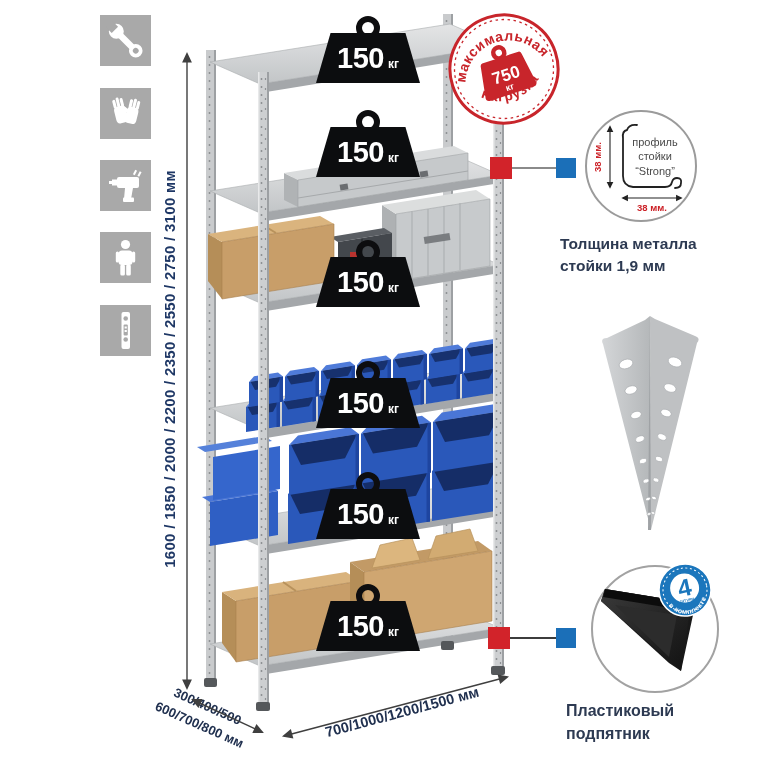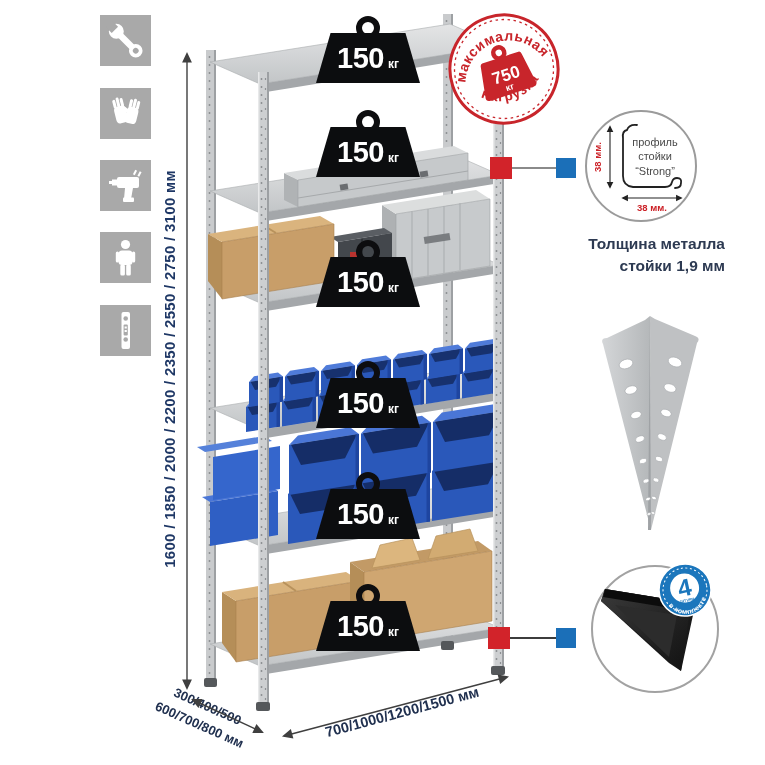--- a/index.html
+++ b/index.html
@@ -29,21 +29,21 @@
   .w-val{font-size:29px;font-weight:800;color:#fff;letter-spacing:-.5px;}
   .w-unit{font-size:12px;font-weight:700;color:#fff;margin:12px 0 0 4px;}
   
   .stamp{position:absolute;left:447px;top:12px;width:114px;height:114px;transform:rotate(-18deg);z-index:7;}
   
   .circle{position:absolute;background:#fff;border-radius:50%;}
   .circ-profile{left:585px;top:110px;width:112px;height:112px;border:2px solid #9b9b9b;}
   .circ-foot{left:591px;top:565px;width:128px;height:128px;border:2px solid #a2a2a2;}
   .badge{position:absolute;left:657px;top:562px;width:56px;height:56px;transform:rotate(-12deg);z-index:8;}
   .caption{
-    position:absolute;text-align:right;font-weight:700;color:#2d3a52;
+    position:absolute;text-align:left;font-weight:700;color:#2d3a52;
     font-size:15.5px;line-height:1.45;
   }
   .cap-profile{left:560px;top:233px;width:165px;}
   .cap-foot{left:566px;top:699px;width:175px;font-size:16px;}
   
   .dim-depth{
     position:absolute;left:126px;top:696px;width:155px;transform:rotate(24deg);
     text-align:center;font-size:13px;font-weight:700;color:#20304f;line-height:1.5;white-space:nowrap;
   }
   .dim-width{
@@ -443,20 +443,24 @@
       <circle cx="28" cy="28" r="22" fill="none" stroke="#fff" stroke-width="1" stroke-dasharray="2 2.5"></circle>
       <circle cx="28" cy="26" r="14.5" fill="#fff"></circle>
       <text x="28" y="34" text-anchor="middle" font-size="24" font-weight="bold" fill="#1b76bc">4</text>
       <text x="28" y="39.5" text-anchor="middle" font-size="4.6" font-weight="bold" fill="#1b76bc">штуки</text>
       <path id="badgeArc" d="M 7,31 A 21,21 0 0 0 49,31" fill="none"></path>
       <text font-size="6.8" font-weight="bold" fill="#fff" letter-spacing="0.6">
         <textPath href="#badgeArc" startOffset="50%" text-anchor="middle">в комплекте</textPath>
       </text>
     </svg>
   </div>
+  <div class="caption cap-foot">
+    <span>Пластиковый</span><br>
+    <span>подпятник</span>
+  </div>
 
   <div class="dim-depth">
     <span>300/400/500</span><br>
     <span>600/700/800 мм</span>
   </div>
   <div class="dim-width">700/1000/1200/1500 мм</div>
 
 </div>
 
 </body></html>

